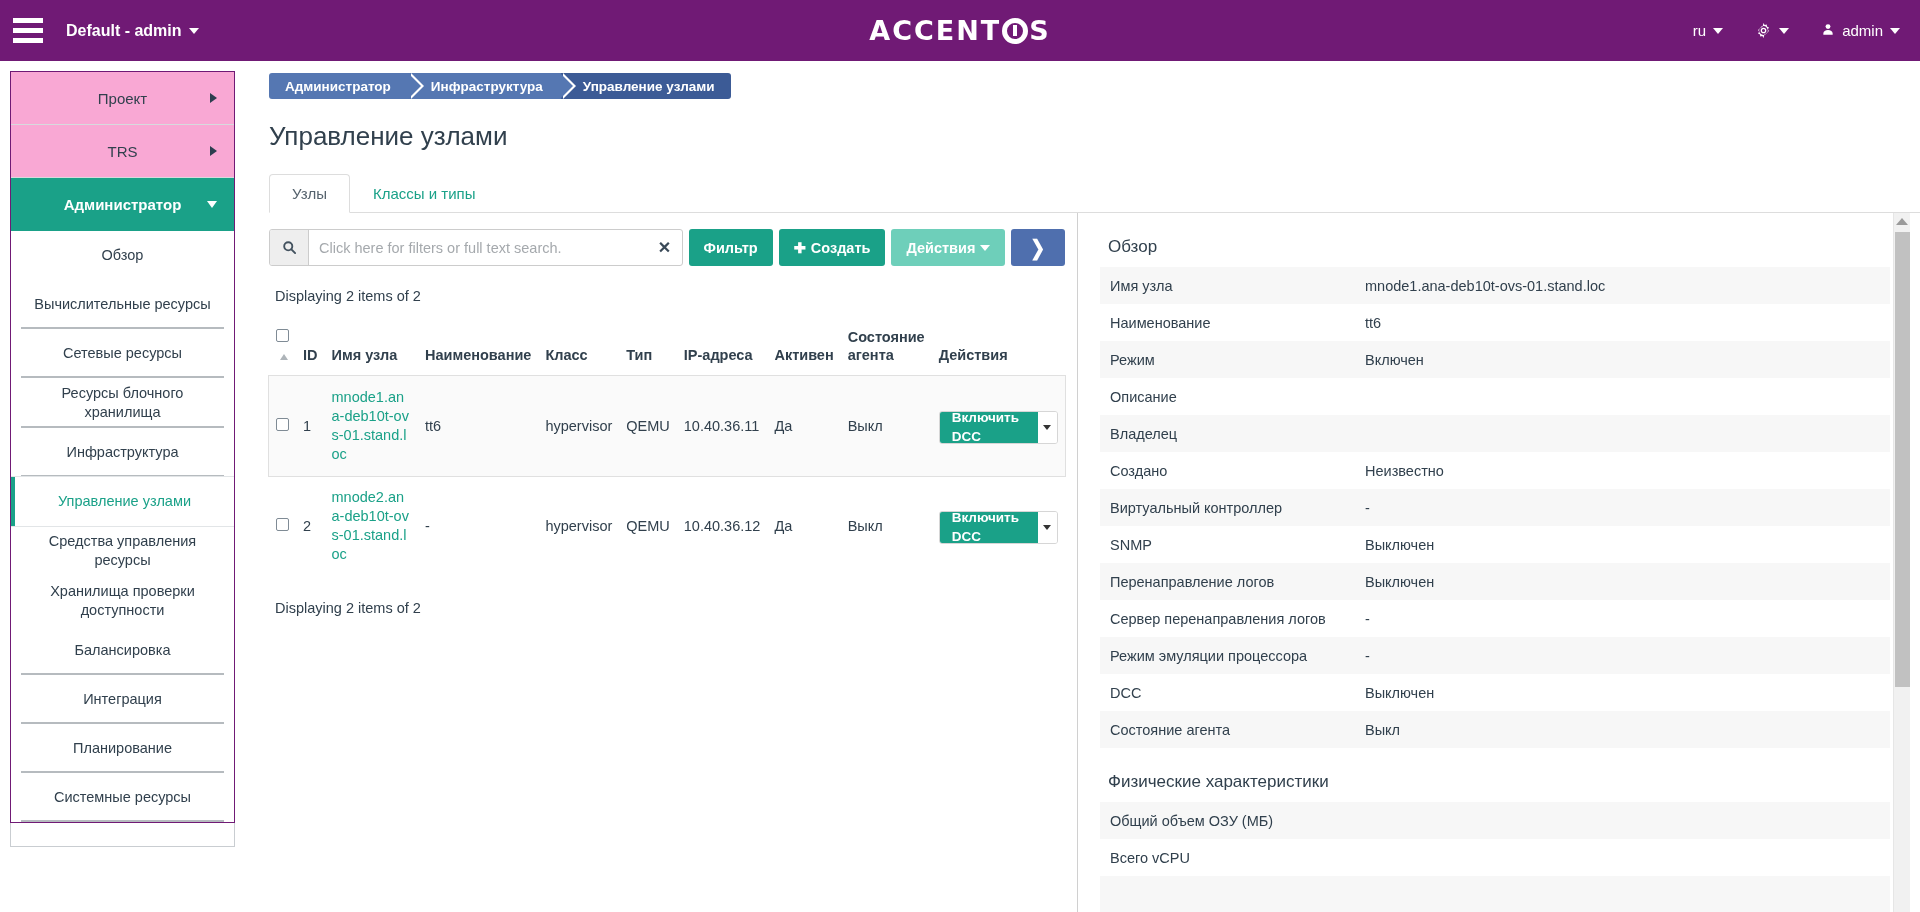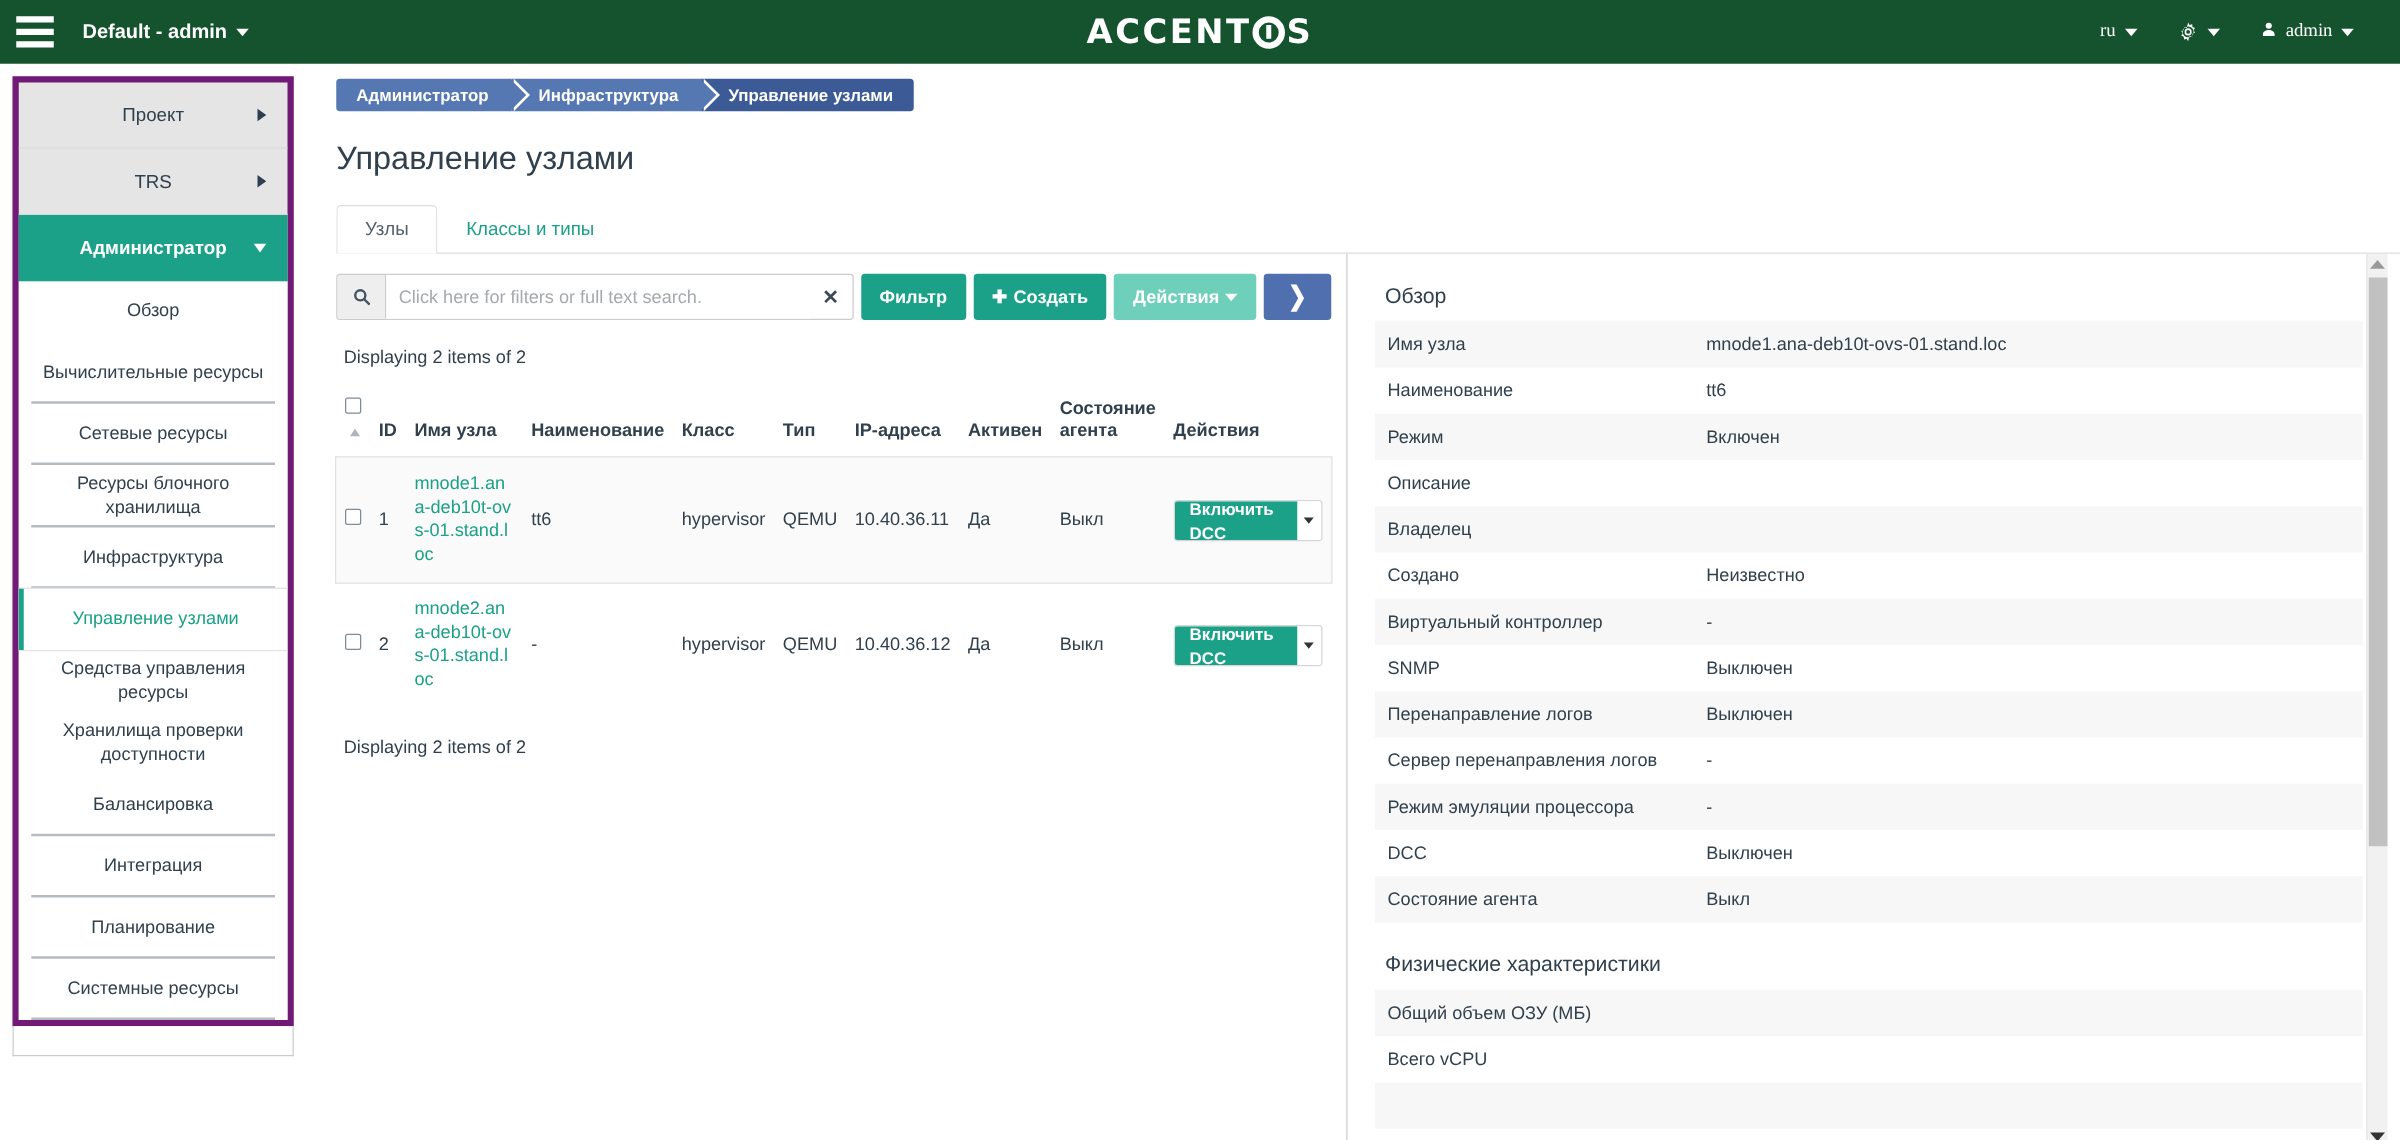--- a/index.html
+++ b/index.html
@@ -8,22 +8,22 @@
     width: 1920px; height: 912px;
     overflow: hidden;
     font-family: "Liberation Sans", sans-serif;
     background: #ffffff;
     color: #2d3e4f;
   }
   a { text-decoration: none; }
 
   
   .topbar {
-    height: 51px;
-    background: #14532d;
+    height: 61px;
+    background: #701a75;
     display: flex;
     align-items: center;
     position: relative;
     color: #fff;
   }
   .hamburger {
     width: 52px; height: 45px;
     display: flex; flex-direction: column;
     align-items: center; justify-content: center;
     gap: 5px;
@@ -79,23 +79,22 @@
     position: absolute;
     left: 50%; top: 2px;
     transform: translateX(-50%);
     width: 4px; height: 11px;
     background: #fff;
   }
   .topbar-right {
     margin-left: auto;
     display: flex; align-items: center;
     gap: 0px;
-    padding-right: 21px;
+    padding-right: 4px;
     z-index: 3;
-    font-family: Liberation Serif, serif;
   }
   .tb-item {
     display: flex; align-items: center; gap: 7px;
     padding: 0 16px;
     height: 45px;
     font-size: 15px;
     color: #fff;
     cursor: pointer;
   }
   .gear {
@@ -117,22 +116,22 @@
   
   .sidebar {
     width: 245px;
     min-width: 245px;
     background: #fff;
     padding: 10px 10px 0 10px;
     height: 867px;
     overflow: hidden;
   }
   .nav-box {
-    border: 5px solid #701a75;
-    background: #e5e5e5;
+    border: 1px solid #701a75;
+    background: #f9a8d4;
   }
   .nav-top {
     height: 53px;
     display: flex; align-items: center; justify-content: center;
     font-size: 15px;
     color: #31404d;
     border-bottom: 1px solid #d7dadd;
     position: relative;
     cursor: pointer;
   }

